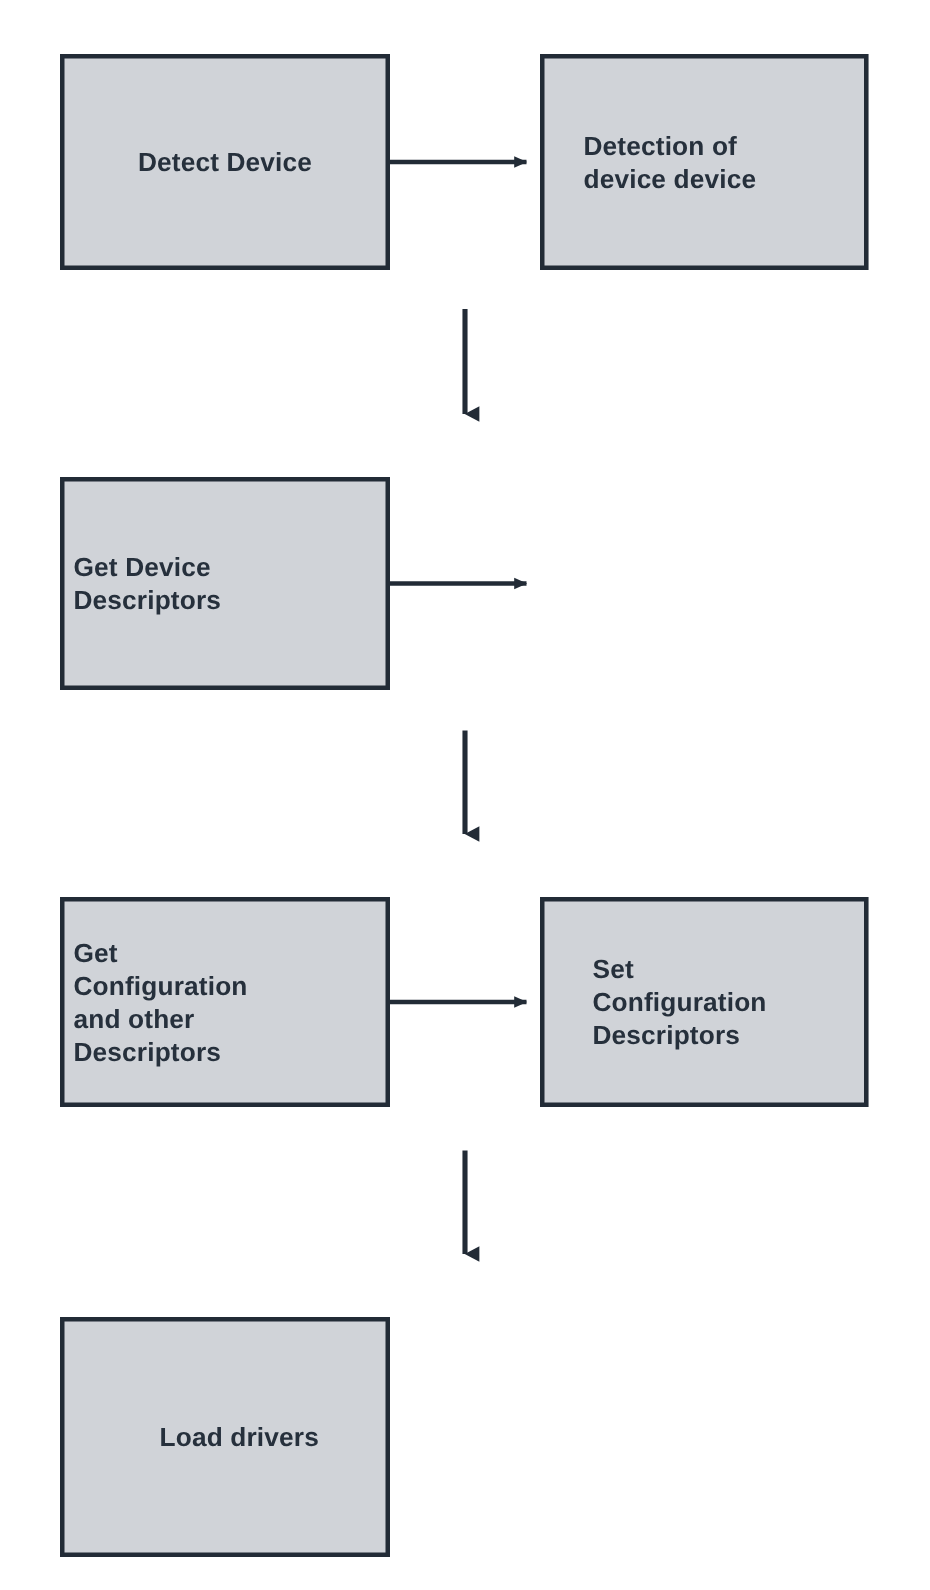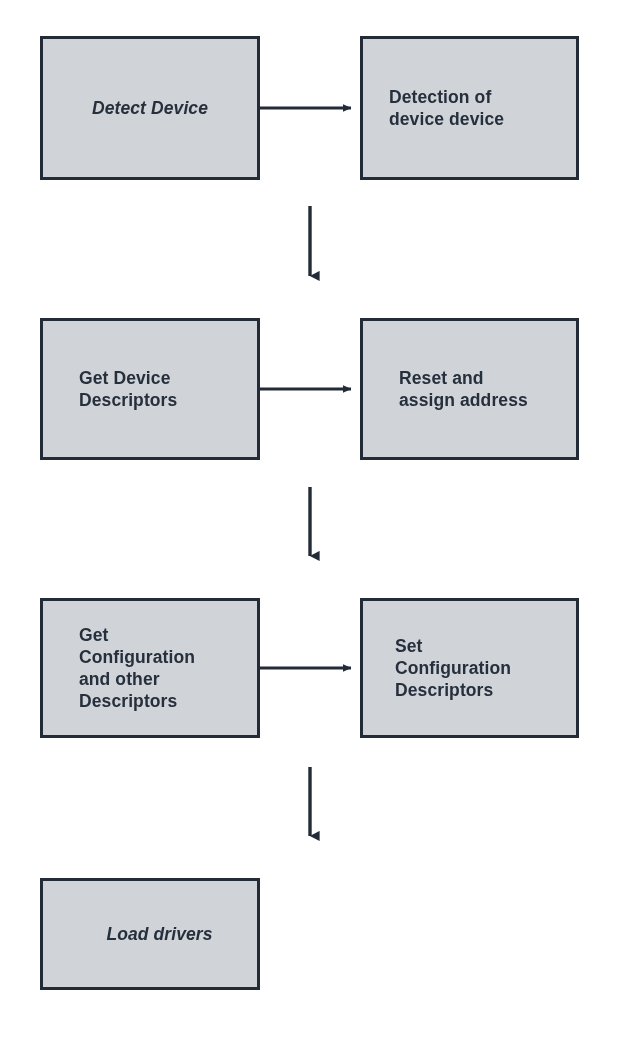--- a/index.html
+++ b/index.html
@@ -45,30 +45,29 @@
   }
 
   
   .col-left  { left: 40px;  width: 220px; }
   .col-right { left: 360px; width: 219px; }
 
   
   .row-1 { top: 36px;  height: 144px; }
   .row-2 { top: 318px; height: 142px; }
   .row-3 { top: 598px; height: 140px; }
-  .row-4 { top: 878px; height: 112px; padding-left: 19px; }
+  .row-4 { top: 878px; height: 160px; padding-left: 19px; }
 
   
   .txt-center {
     justify-content: center;
     text-align: center;
-    font-style: italic;
   }
   .txt-left-pad  { padding-left: 26px; }
-  .txt-left-pad2 { padding-left: 36px; }
+  .txt-left-pad2 { padding-left: 6px; }
   .txt-left-pad3 { padding-left: 32px; }
 
   .arrow-svg {
     position: absolute;
     left: 0;
     top: 0;
     width: 620px;
     height: 1060px;
     pointer-events: none;
     overflow: visible;
@@ -125,26 +124,20 @@
     </span>
   </div>
 
   <div class="node col-left row-2 txt-left-pad2">
     <span class="label">
       <span>Get Device</span><br>
       <span>Descriptors</span>
     </span>
   </div>
 
-  <div class="node col-right row-2 txt-left-pad2">
-    <span class="label">
-      <span>Reset and</span><br>
-      <span>assign address</span>
-    </span>
-  </div>
 
   <div class="node col-left row-3 txt-left-pad2">
     <span class="label">
       <span>Get</span><br>
       <span>Configuration</span><br>
       <span>and other</span><br>
       <span>Descriptors</span>
     </span>
   </div>
 

